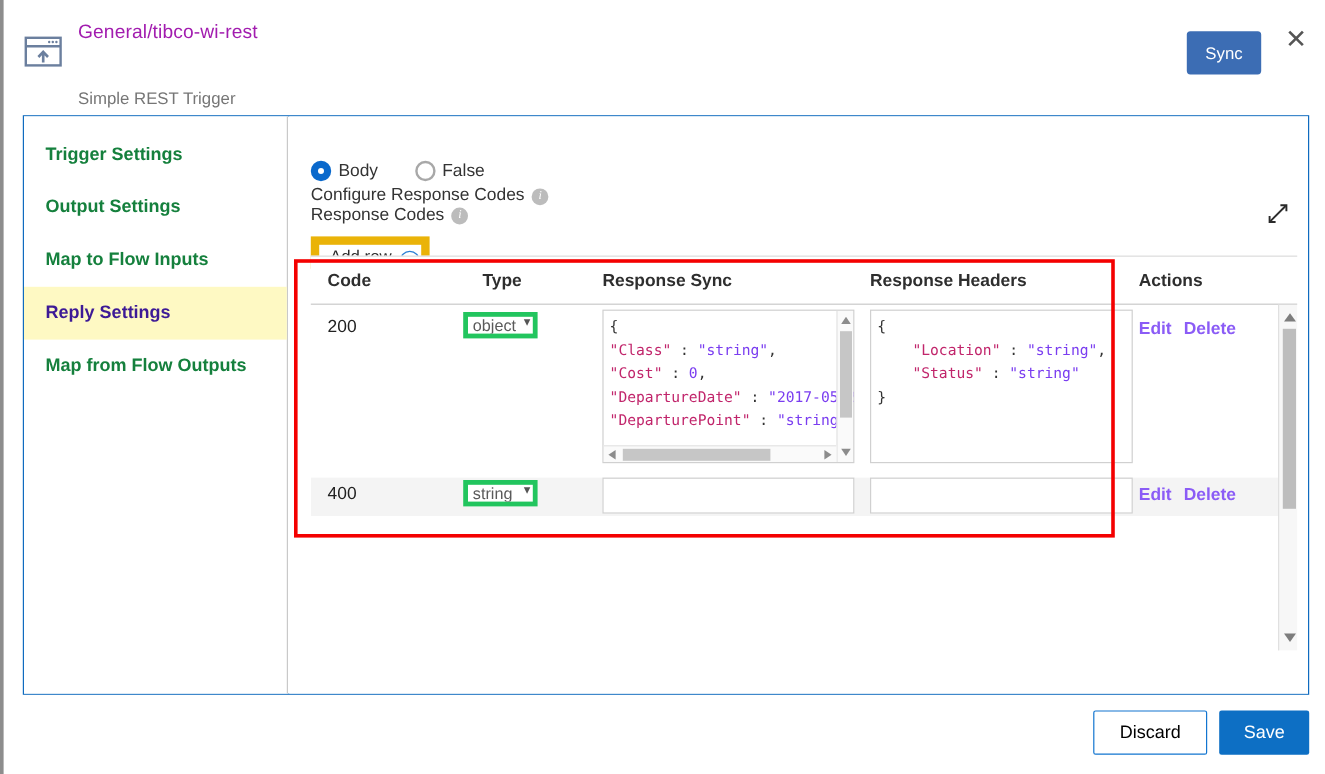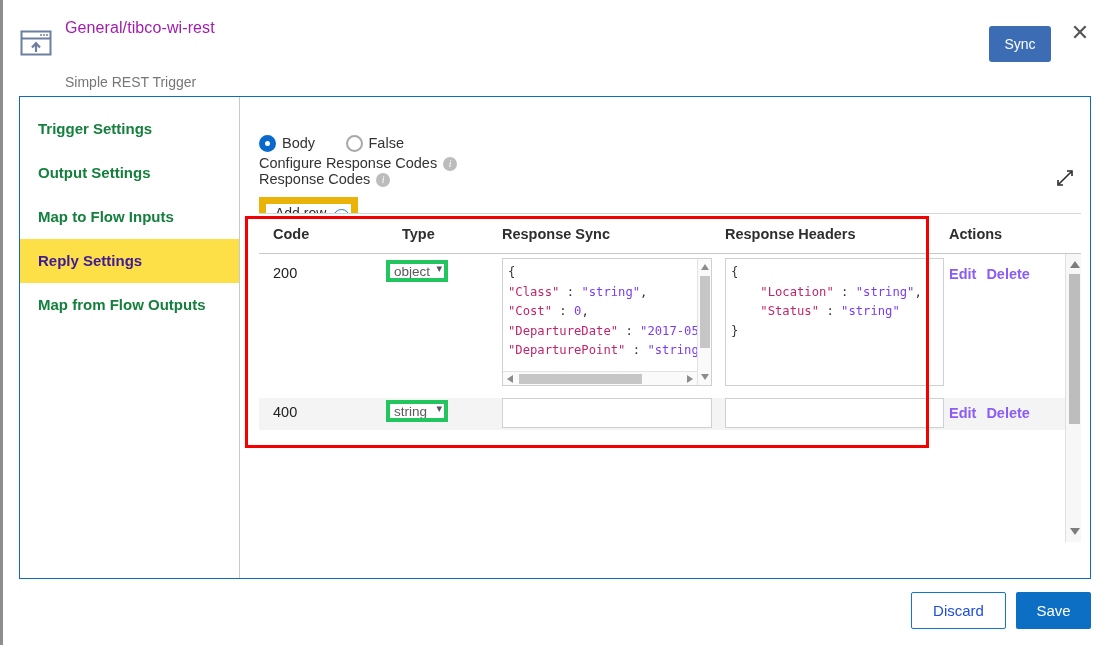--- a/index.html
+++ b/index.html
@@ -61,21 +61,21 @@
     background: #fff;
   }
   .side-item {
     height: 44px; line-height: 44px;
     padding-left: 18px;
     font-size: 15px; font-weight: bold; color: #15803d;
     cursor: pointer;
   }
   .side-item:nth-child(1) { margin-top: 10px; }
   .side-item.active {
-    background: #fde047; color: #3d1a96;
+    background: #fef9c3; color: #3d1a96;
   }
   .side-sp { height: 10px; }
 
   .content {
     position: absolute; left: 221px; top: 0;
     width: 849px; height: 481px;
     background: #fff;
   }
 
   .field-label {
@@ -227,21 +227,21 @@
   .annot {
     position: absolute; left: 242px; top: 216px;
     width: 684px; height: 232px;
     border: 3px solid #f40000; pointer-events: none; z-index: 50;
   }
 
   
   .discard-btn {
     position: absolute; left: 908px; top: 592px;
     width: 95px; height: 37px;
-    background: #fff; border: 1px solid #1275d0; color: #1d4ed8;
+    background: #fff; border: 1px solid #1275d0; color: #000000;
     font-size: 15px; font-family: inherit; border-radius: 2px; cursor: pointer;
   }
   .save-btn {
     position: absolute; left: 1013px; top: 592px;
     width: 75px; height: 37px;
     background: #0d6fc4; border: none; color: #fff;
     font-size: 15px; font-family: inherit; border-radius: 2px; cursor: pointer;
   }
 </style>
 </head>

